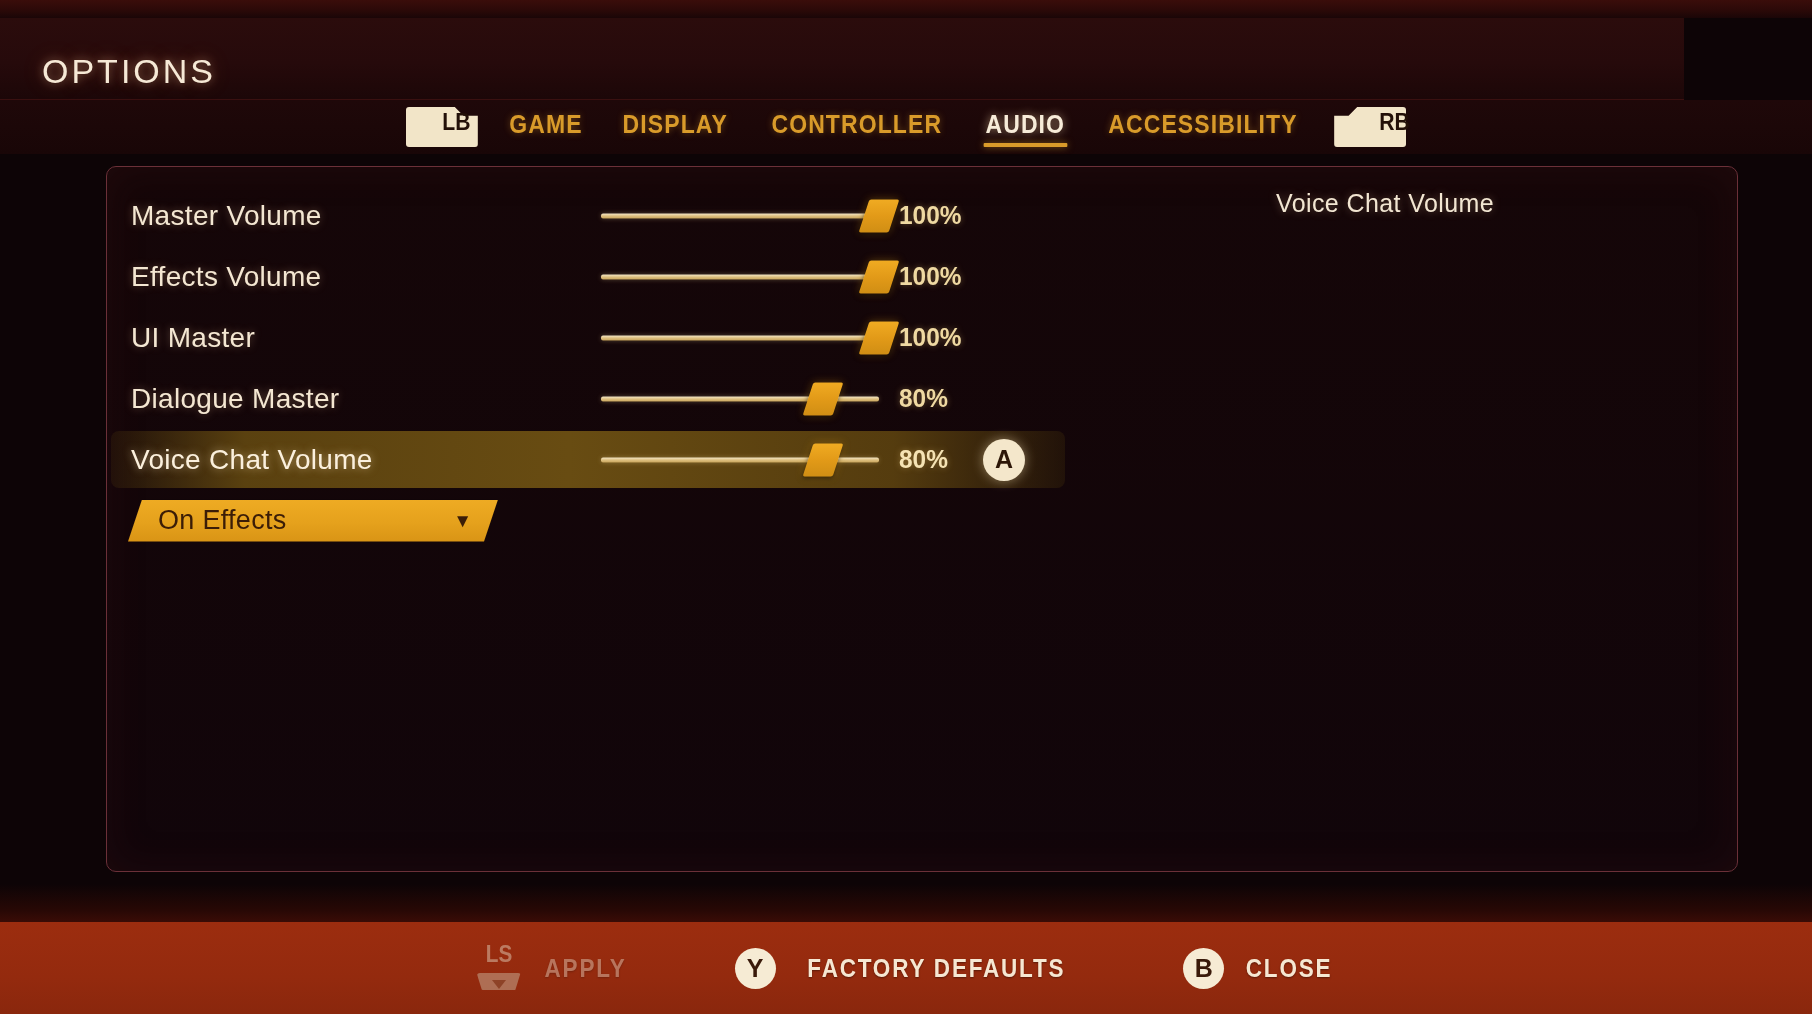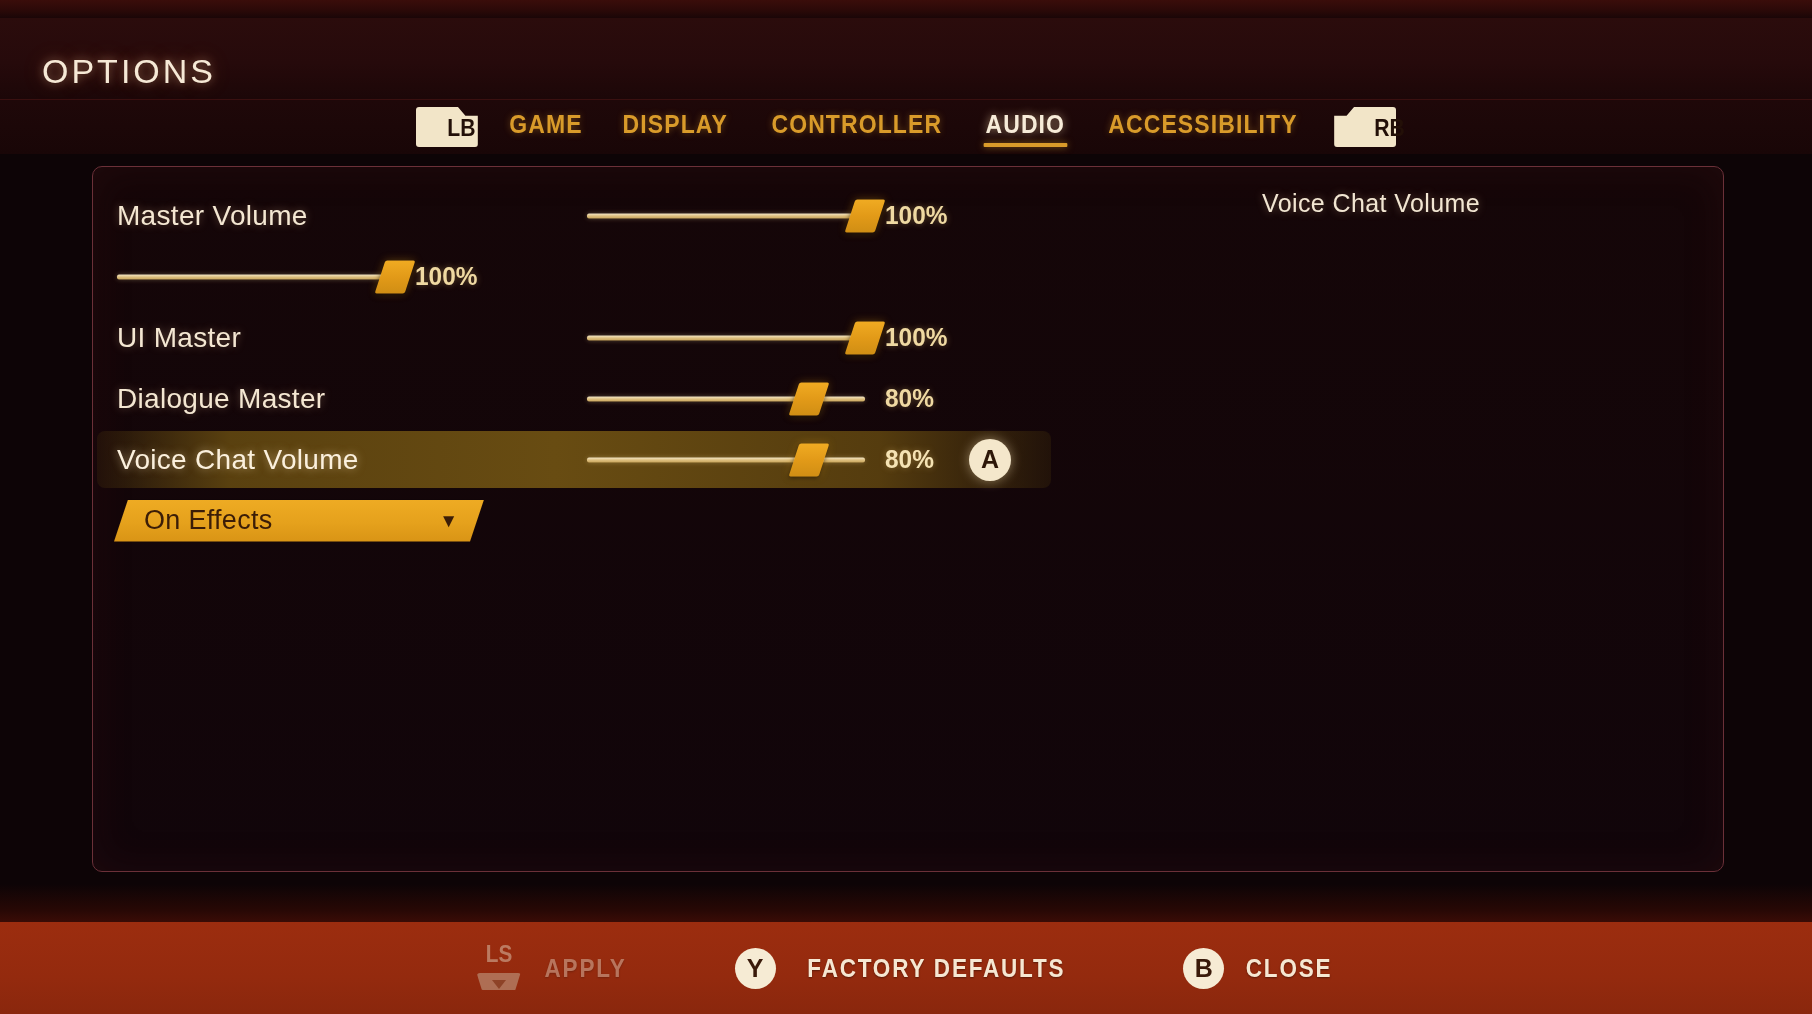--- a/index.html
+++ b/index.html
@@ -11,21 +11,21 @@
   }
 
   
   .top-strip{
     position:absolute; left:0; top:0; width:1812px; height:18px;
     background:linear-gradient(180deg,#3a0d0a 0%,#2a0908 60%,#1a0607 100%);
   }
 
   
   .header-band{
-    position:absolute; left:0; top:18px; width:1812px; height:82px;
+    position:absolute; left:0; top:18px; width:1684px; height:82px;
     background:linear-gradient(180deg,#2b0c0c 0%,#260a0b 55%,#1c0708 100%);
     border-bottom:1px solid #3a1010;
     padding-left:36px;
   }
   .page-title{
     position:absolute; left:42px; top:34px;
     font-size:34px; letter-spacing:3px;
     color:#f6e9d6;
     text-shadow:0 0 10px rgba(255,200,150,.45), 0 0 22px rgba(255,150,90,.25);
     font-weight:400;
@@ -54,22 +54,22 @@
     text-shadow:0 0 10px rgba(255,220,170,.6);
   }
   .tab.active::after{
     content:""; position:absolute; left:2px; right:2px; bottom:0;
     height:4px; background:#d99b2a; border-radius:1px;
     box-shadow:0 0 8px rgba(217,155,42,.6);
   }
 
   
   .bumper{
-    width:62px; height:40px; position:relative;
-    display:flex; align-items:center; justify-content:center;padding-left:39px;
+    width:72px; height:40px; position:relative;
+    display:flex; align-items:flex-start; justify-content:center;padding-left:39px;
   }
   .bumper .shape{
     position:absolute; inset:0; background:#f2e5c8;
     border-radius:3px;
   }
   .bumper.lb .shape{
     clip-path:polygon(0 0, 68% 0, 80% 22%, 100% 22%, 100% 100%, 0 100%);
   }
   .bumper.rb .shape{
     clip-path:polygon(0 22%, 20% 22%, 32% 0, 100% 0, 100% 100%, 0 100%);
@@ -77,21 +77,21 @@
   .bumper .glyph{
     position:relative; z-index:2; color:#231008;
     font-size:23px; font-weight:700; letter-spacing:0;
     transform:scaleX(.92);
   }
   .bumper.lb .glyph{ margin-right:9px; margin-top:2px; }
   .bumper.rb .glyph{ margin-left:9px; margin-top:2px; }
 
   
   .panel{
-    position:absolute; left:92px; top:166px; width:1632px; height:706px;
+    position:absolute; left:106px; top:166px; width:1632px; height:706px;
     border:1px solid #6b3038; border-radius:10px;
     background:linear-gradient(180deg,#150608 0%,#11050a 100%);
     box-shadow:inset 0 0 40px rgba(90,25,30,.18);
   }
 
   
   .rows{
     position:absolute; left:0; top:18px; width:960px;
   }
   .row{
@@ -269,20 +269,21 @@
   <div class="rows" id="rows-container">
       <div class="row">
         <div class="row-label">Master Volume</div>
         <div class="slider">
           <div class="track"></div>
           <div class="knob" style="left: 100%;"></div>
         </div>
         <div class="pct">100%</div>
       </div>
       <div class="row">
+        <div class="row-label">Effects Volume</div>
         <div class="slider">
           <div class="track"></div>
           <div class="knob" style="left: 100%;"></div>
         </div>
         <div class="pct">100%</div>
       </div>
       <div class="row">
         <div class="row-label">UI Master</div>
         <div class="slider">
           <div class="track"></div>

